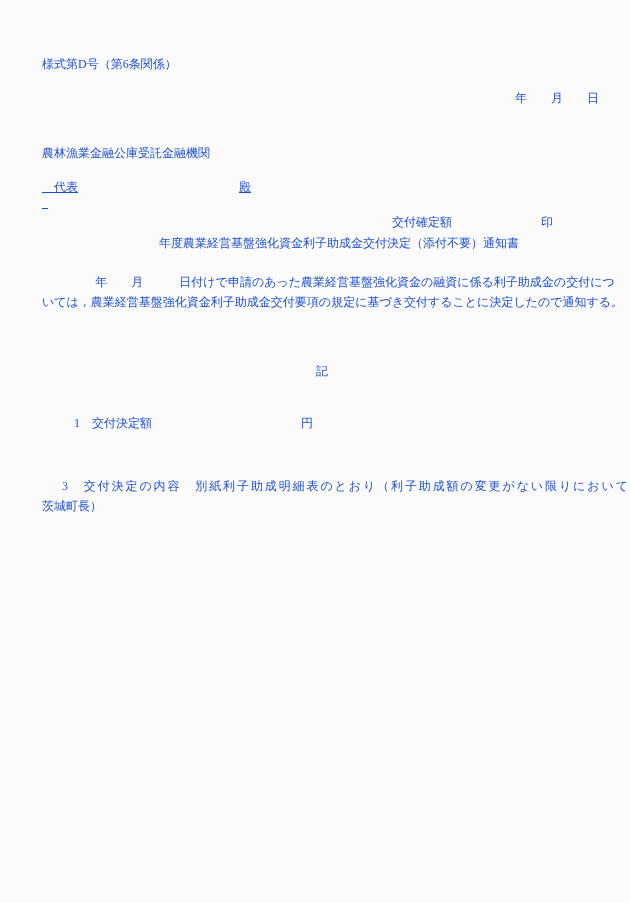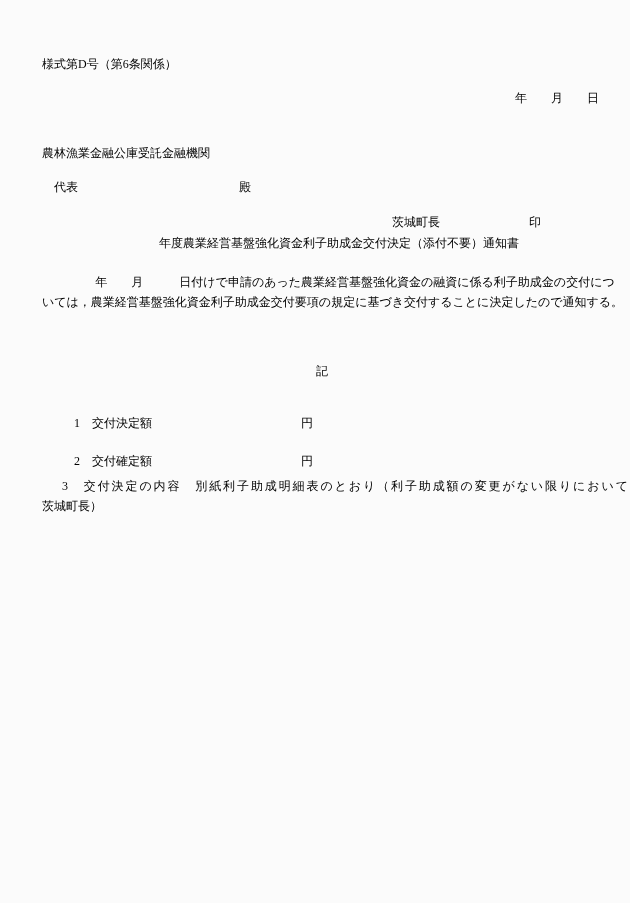--- a/index.html
+++ b/index.html
@@ -7,30 +7,30 @@
     padding: 0;
     background: #fbfbfb;
   }
   .page {
     position: relative;
     width: 630px;
     height: 903px;
     background: #fbfbfb;
     font-family: "Liberation Serif", "DejaVu Serif", serif;
     font-size: 12px;
-    color: #000000;
+    color: #1d4ed8;
     overflow: hidden;
   }
   .line { position: absolute; white-space: pre; }
 
   .form-number   { left: 42px;  top: 56px; }
   .date-line     { right: 31px; top: 90px; }
   .addressee-org { left: 42px;  top: 129px; margin-top: 16px; }
 
-  .addressee-row { left: 42px;  top: 164px; }
+  .addressee-row { left: 42px;  top: 164px; text-decoration: underline; }
   .addressee-row .honorific { margin-left: 161px; }
 
   .issuer-row    { left: 380px; top: 199px; }
   .issuer-row .seal { margin-left: 89px; }
 
   .doc-title     { left: 159px; top: 235px; }
 
   .body-par {
     position: absolute;
     left: 42px;
@@ -79,38 +79,35 @@
 
   <div class="line date-line">年　　月　　日</div>
 
   <div class="line addressee-org">農林漁業金融公庫受託金融機関</div>
 
   <div class="line addressee-row">
     <span>代表</span><span class="honorific">殿</span>
   </div>
 
   <div class="line issuer-row">
-    <span>茨城町長</span><span class="seal">印</span>
+    <span>交付確定額</span><span class="seal">印</span>
   </div>
 
   <div class="line doc-title">年度農業経営基盤強化資金利子助成金交付決定（添付不要）通知書</div>
 
   <div class="body-par">
     <div>　　　　年　　月　　　日付けで申請のあった農業経営基盤強化資金の融資に係る利子助成金の交付につ</div>
     <div>いては，農業経営基盤強化資金利子助成金交付要項の規定に基づき交付することに決定したので通知する。</div>
   </div>
 
   <div class="ki">記</div>
 
   <div class="item-row item-row-1">
     <span>1</span><span class="item-label">交付決定額</span><span class="item-unit">円</span>
   </div>
 
-  <div class="item-row item-row-2">
-    <span>2</span><span class="item-label">交付確定額</span><span class="item-unit">円</span>
-  </div>
 
   <div class="item3">
     <div class="item3-line1">3　交付決定の内容　別紙利子助成明細表のとおり（利子助成額の変更がない限りにおいて</div>
     <div class="item3-line2">茨城町長）</div>
   </div>
 
 </div>
 
 </body></html>

